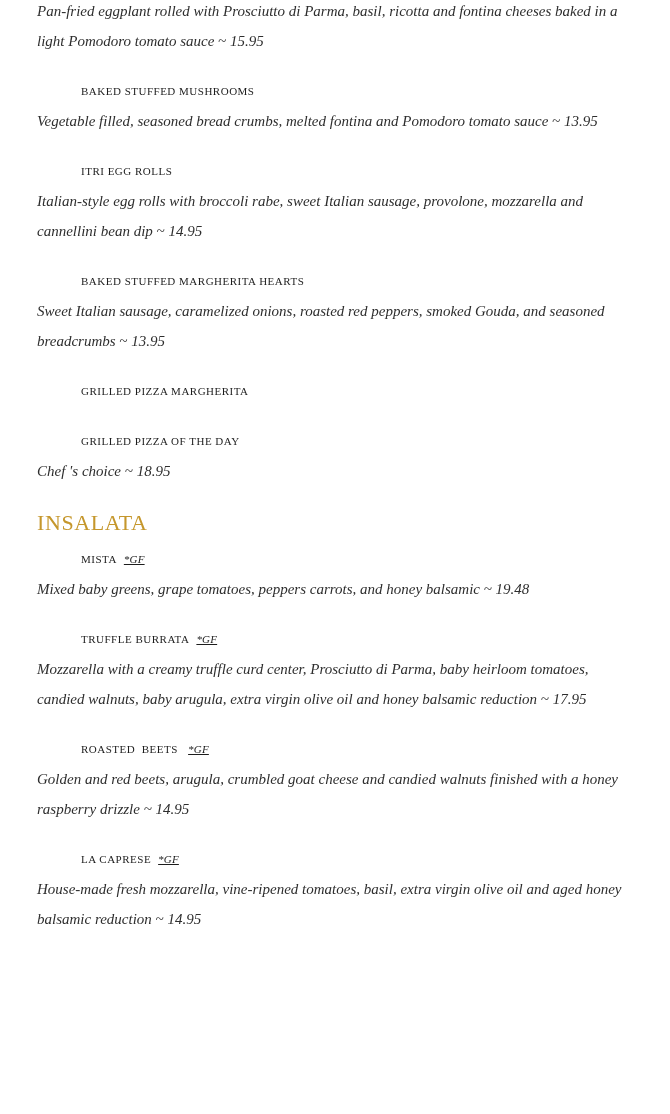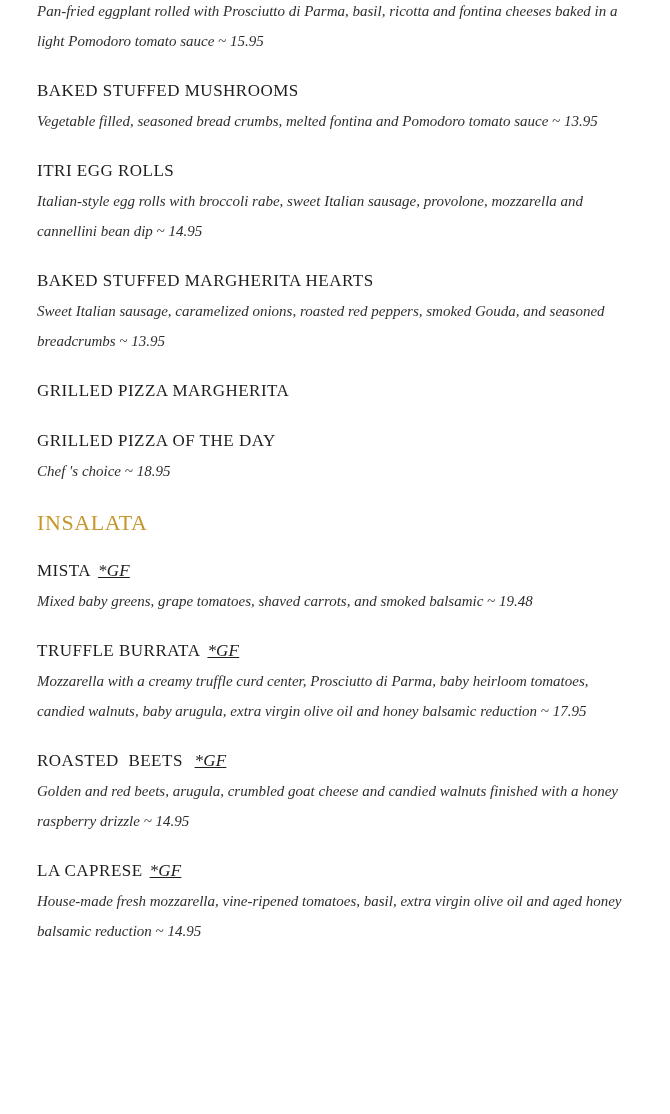--- a/index.html
+++ b/index.html
@@ -23,29 +23,30 @@
     margin-top:-4px;
   }
   .menu-section{margin:0;padding:0;}
   .section-title{
     font-family:"Liberation Serif","DejaVu Serif",serif;
     font-weight:400;
     font-size:22px;
     line-height:34px;
     letter-spacing:0.6px;
     color:var(--accent);
-    margin:20px 0 16px 0;
+    margin:20px 0 4px 0;
   }
   .menu-item{margin:0 0 20px 0;}
   .item-title{
-    font-size:17px;
+    font-size:11px;
     line-height:30px;
     letter-spacing:0.5px;
     color:var(--title-color);
     white-space:pre-wrap;
+    margin-left:44px;
   }
   .gf-tag{
     font-style:italic;
     letter-spacing:0.2px;
     margin-left:7px;
     text-decoration:underline;
   }
   .item-desc{
     margin:0;
     font-style:italic;
@@ -107,21 +108,21 @@
   </div>
 </div>
   </section>
 
   <section class="menu-section">
     <h2 class="section-title">INSALATA</h2>
     <div class="section-items">
   <div class="menu-item">
     <div class="item-title"><span class="item-name">MISTA</span><span class="gf-tag">*GF</span></div>
     <p class="item-desc">
-      <span>Mixed baby greens, grape tomatoes, shaved carrots, and smoked balsamic</span>
+      <span>Mixed baby greens, grape tomatoes, peppers carrots, and honey balsamic</span>
       <span>~ 19.48</span>
     </p>
   </div>
 
 
   <div class="menu-item">
   </div>
 
   <div class="menu-item">
     <div class="item-title"><span class="item-name">TRUFFLE BURRATA</span><span class="gf-tag">*GF</span></div>

